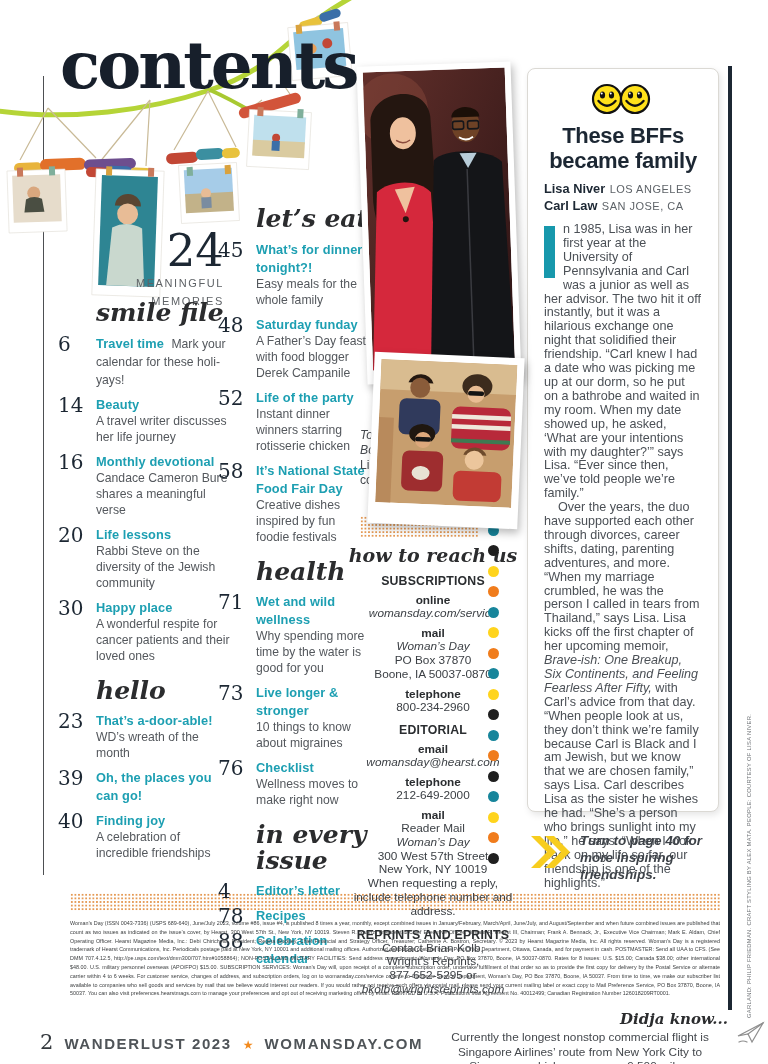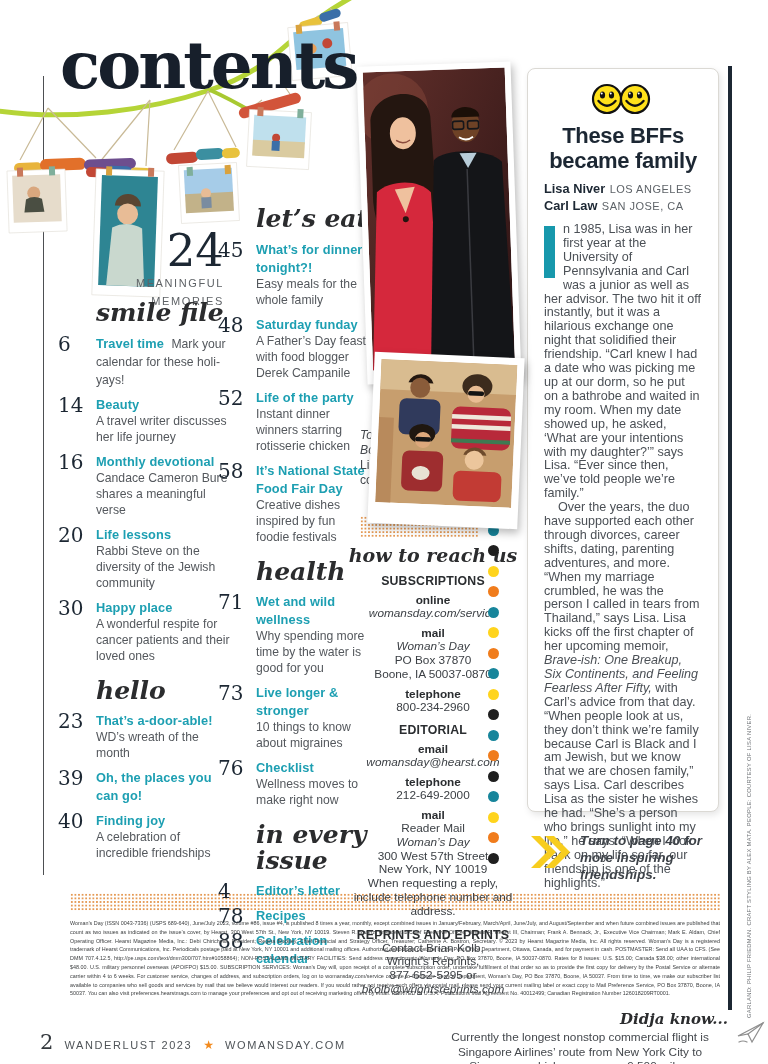--- a/index.html
+++ b/index.html
@@ -67,21 +67,21 @@
         color:transparent;font-size:0;}
   
   .turnnote{position:absolute;left:527px;top:832px;width:205px;z-index:4;}
   .turnnote svg{float:left;margin:2px 9px 0 2px;}
   .turnnote .txt{font-style:italic;font-weight:bold;font-size:13.5px;line-height:17px;color:#3E4349;}
   
   .legal{position:absolute;left:70px;top:919px;width:650px;font-size:5.4px;line-height:8.8px;
         color:#3E4042;text-align:justify;z-index:4;}
   .footer{position:absolute;left:40px;top:1030px;display:flex;align-items:baseline;gap:11px;z-index:4;}
   .footer .pn{font-family:"DejaVu Serif",serif;font-size:21px;color:#33383D;}
-  .footer .fsmall{font-size:11px;letter-spacing:1.6px;color:#4F5458;}
+  .footer .fsmall{font-size:15px;letter-spacing:1.6px;color:#4F5458;font-weight:bold;}
   .footer .star{color:#F28A1E;font-size:12px;}
   .didja{position:absolute;left:430px;top:1010px;width:340px;z-index:4;}
   .didja .dj-head{text-align:right;padding-right:42px;font-family:"DejaVu Serif",serif;
         font-style:italic;font-weight:700;font-size:15px;color:#2B2C2E;}
   .didja .dj-text{width:300px;text-align:center;font-size:11.8px;line-height:14.6px;color:#44484D;margin-top:2px;}
   .didja svg{position:absolute;right:4px;top:8px;}
   .credit{position:absolute;left:746px;top:618px;height:400px;writing-mode:vertical-rl;
         transform:rotate(180deg);font-size:5.8px;letter-spacing:.3px;color:#6E7276;white-space:nowrap;z-index:4;}
   .navy-rule{position:absolute;left:728px;top:66px;width:4px;height:944px;background:#1C2733;z-index:3;}
 </style>

